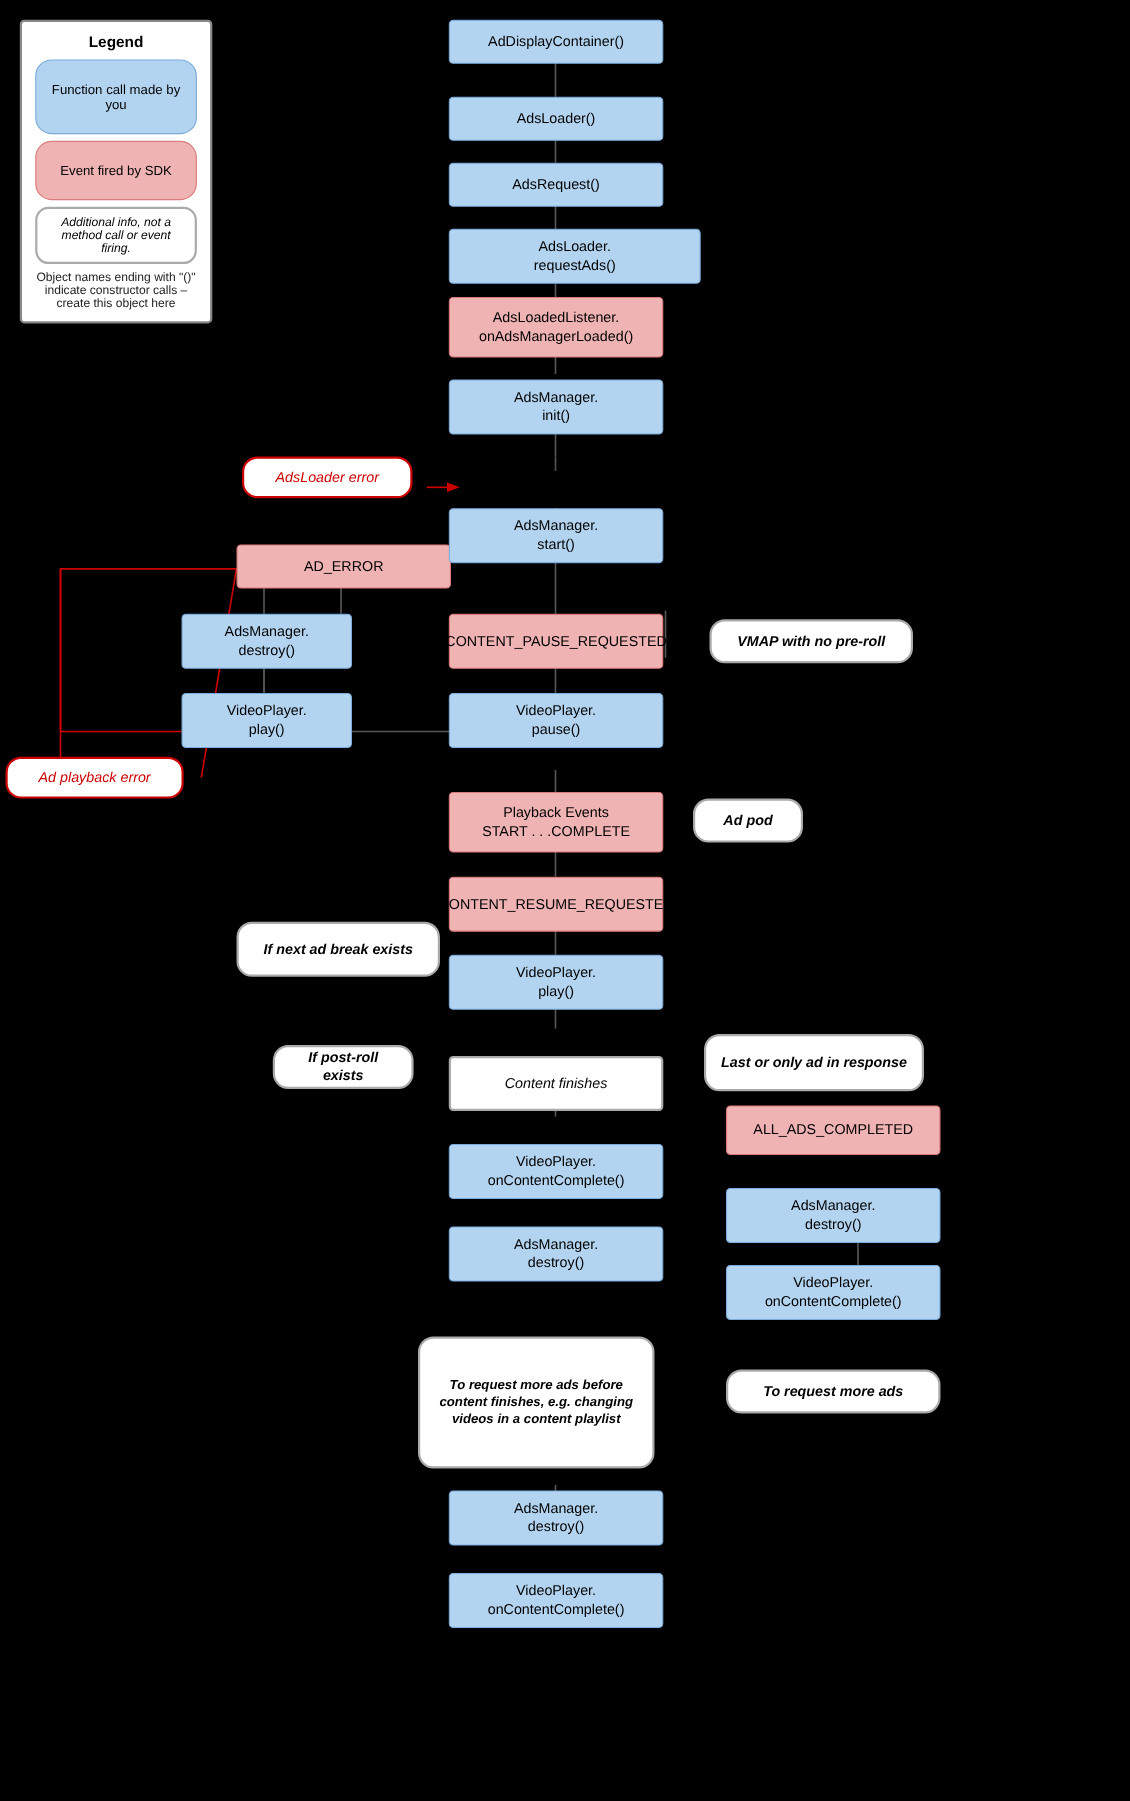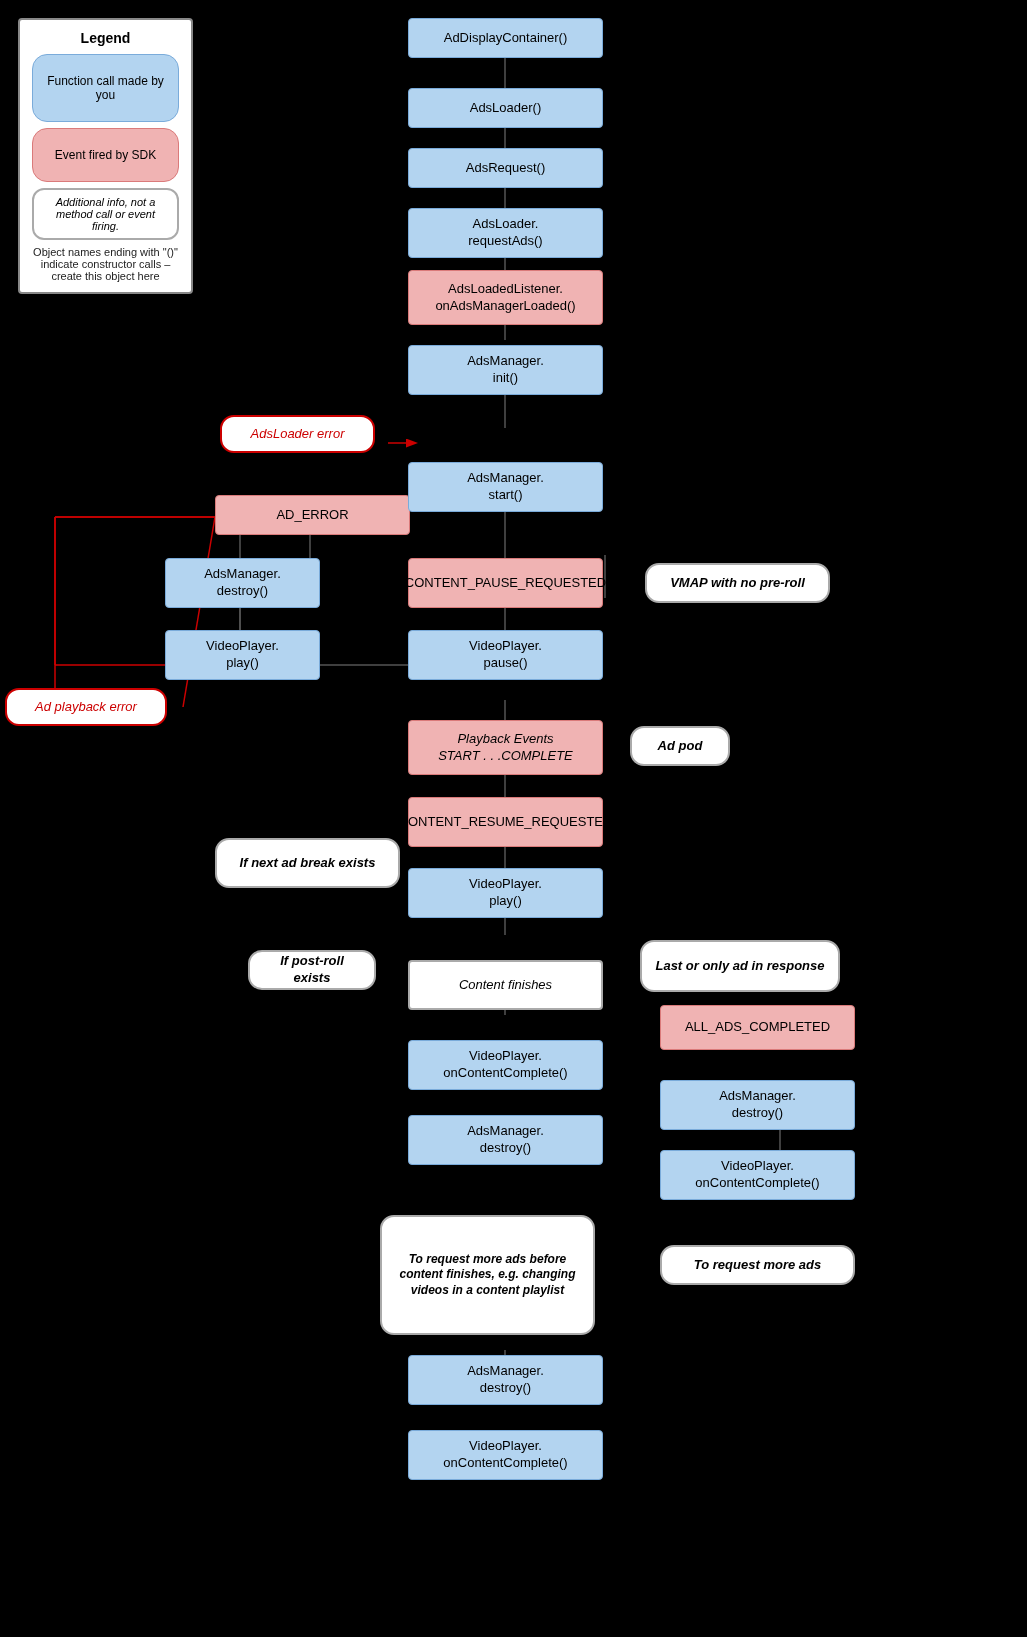--- a/index.html
+++ b/index.html
@@ -213,21 +213,21 @@
   </div>
 
   <div class="box blue-box" style="left:408px; top:88px; width:195px; height:40px;">
     <span>AdsLoader()</span>
   </div>
 
   <div class="box blue-box" style="left:408px; top:148px; width:195px; height:40px;">
     <span>AdsRequest()</span>
   </div>
 
-  <div class="box blue-box" style="left:408px; top:208px; width:195px; height:50px; white-space:pre-line;">
+  <div class="box blue-box" style="left:408px; top:208px; width:229px; height:50px; white-space:pre-line;">
     <span>AdsLoader.
 requestAds()</span>
   </div>
 
   <div class="box pink-box" style="left:408px; top:270px; width:195px; height:55px; white-space:pre-line;">
     <span>AdsLoadedListener.
 onAdsManagerLoaded()</span>
   </div>
 
   <div class="box blue-box" style="left:408px; top:345px; width:195px; height:50px; white-space:pre-line;">
@@ -269,21 +269,21 @@
   <div class="box blue-box" style="left:165px; top:630px; width:155px; height:50px; white-space:pre-line;">
     <span>VideoPlayer.
 play()</span>
   </div>
 
   <div class="box blue-box" style="left:408px; top:630px; width:195px; height:50px; white-space:pre-line;">
     <span>VideoPlayer.
 pause()</span>
   </div>
 
-  <div class="box pink-box" style="left:408px; top:720px; width:195px; height:55px; white-space:pre-line;font-style:italic;">
+  <div class="box pink-box" style="left:408px; top:720px; width:195px; height:55px; white-space:pre-line;">
     <span>Playback Events
 START . . .COMPLETE</span>
   </div>
 
   <div class="box italic-box" style="left:630px; top:726px; width:100px; height:40px;">
     <span>Ad pod</span>
   </div>
 
   <div class="box italic-box" style="left:215px; top:838px; width:185px; height:50px;">
     <span>If next ad break exists</span>

